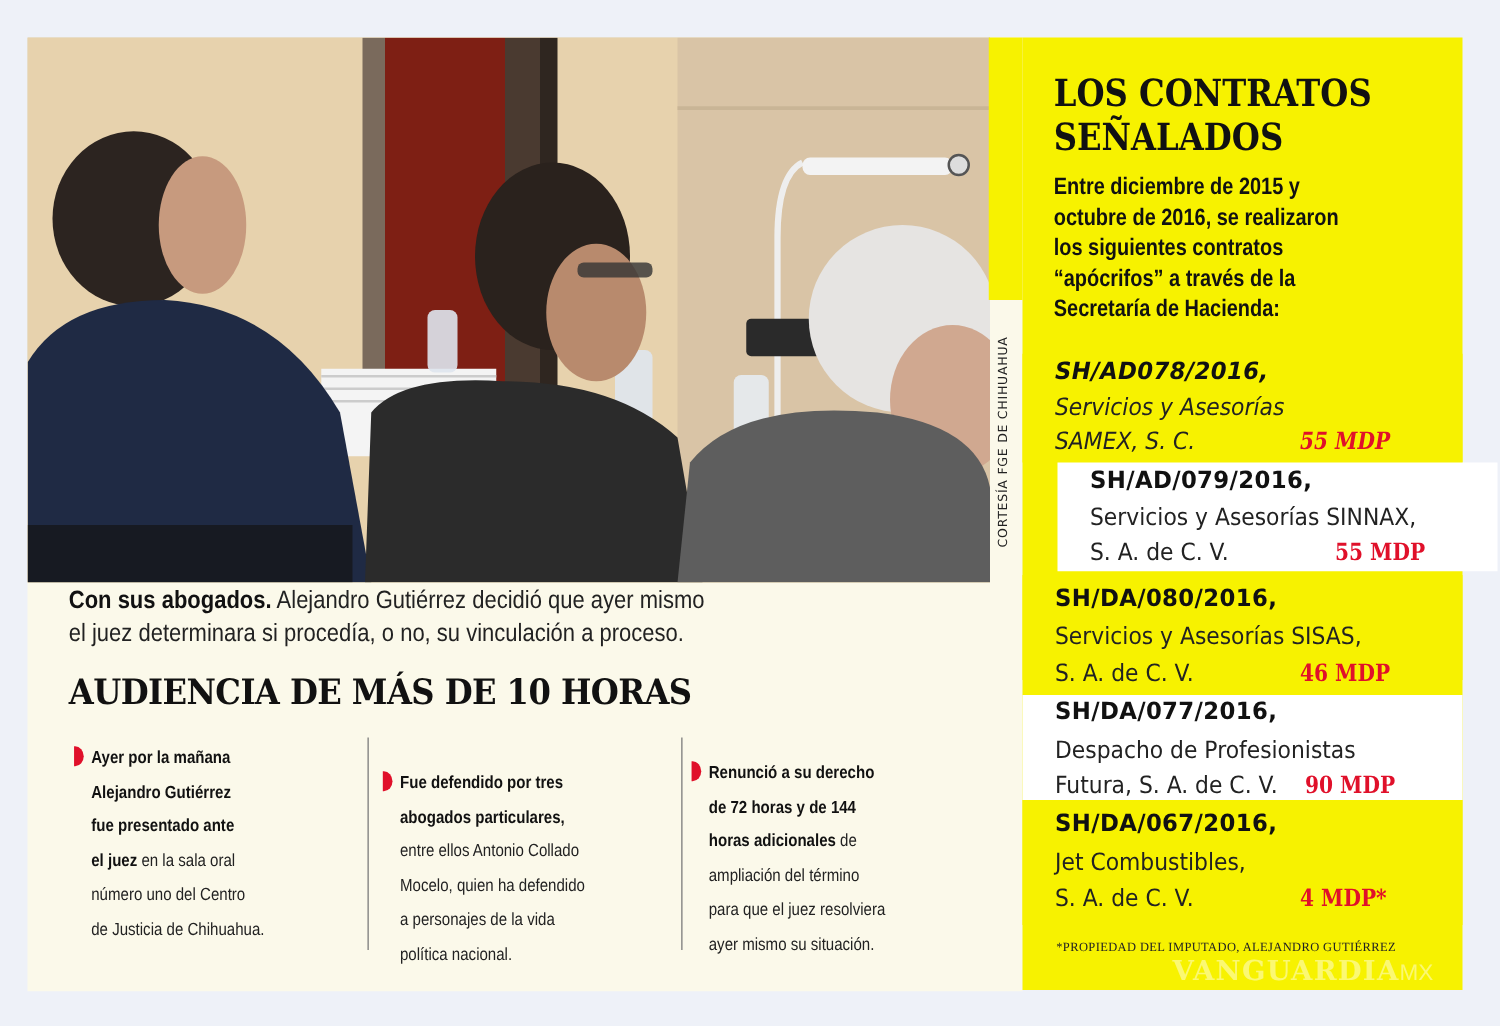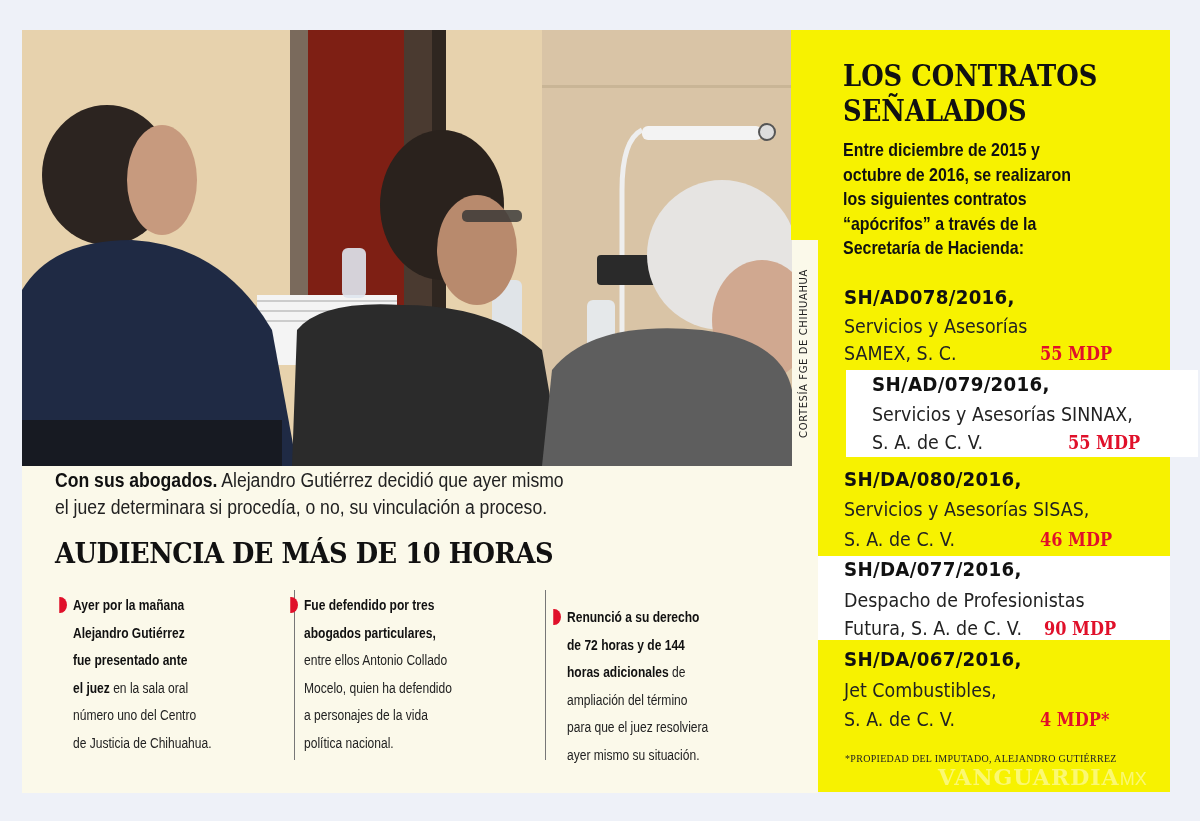--- a/index.html
+++ b/index.html
@@ -84,21 +84,21 @@
     }
     .col b { font-weight: 700; color: #111; }
     .bullet {
       position: absolute;
       left: -16px; top: 5px;
       width: 9px; height: 16px;
       background: #e0102a;
       border-radius: 0 9px 9px 0;
     }
     .col-1 { left: 73px; }
-    .col-2 { left: 304px; }
+    .col-2 { left: 320px; margin-top: 20px; }
     .col-3 { left: 567px; margin-top: 12px; }
     .divider {
       position: absolute;
       top: 590px;
       width: 1px; height: 170px;
       background: #777;
     }
     .div-1 { left: 294px; }
     .div-2 { left: 545px; }
 
@@ -310,21 +310,21 @@
 </div>
 
 <div class="panel-intro">
   <span>Entre diciembre de 2015 y</span><br>
   <span>octubre de 2016, se realizaron</span><br>
   <span>los siguientes contratos</span><br>
   <span>“apócrifos” a través de la</span><br>
   <span>Secretaría de Hacienda:</span>
 </div>
 
-<div class="contract yel" style="top:283px;height:87px;">
+<div class="contract yel" style="top:283px;height:87px;font-style:italic;">
   <div class="code" style="top:3px;">SH/AD078/2016,</div>
   <div class="line" style="top:32px;">Servicios y Asesorías</div>
   <div class="line" style="top:59px;">SAMEX, S. C.</div>
   <div class="amount" style="left:222px;top:59px;">55 MDP</div>
 </div>
 
 <div class="contract white" style="top:370px;height:87px;margin-left:28px;">
   <div class="code" style="top:3px;">SH/AD/079/2016,</div>
   <div class="line" style="top:33px;">Servicios y Asesorías SINNAX,</div>
   <div class="line" style="top:61px;">S. A. de C. V.</div>

